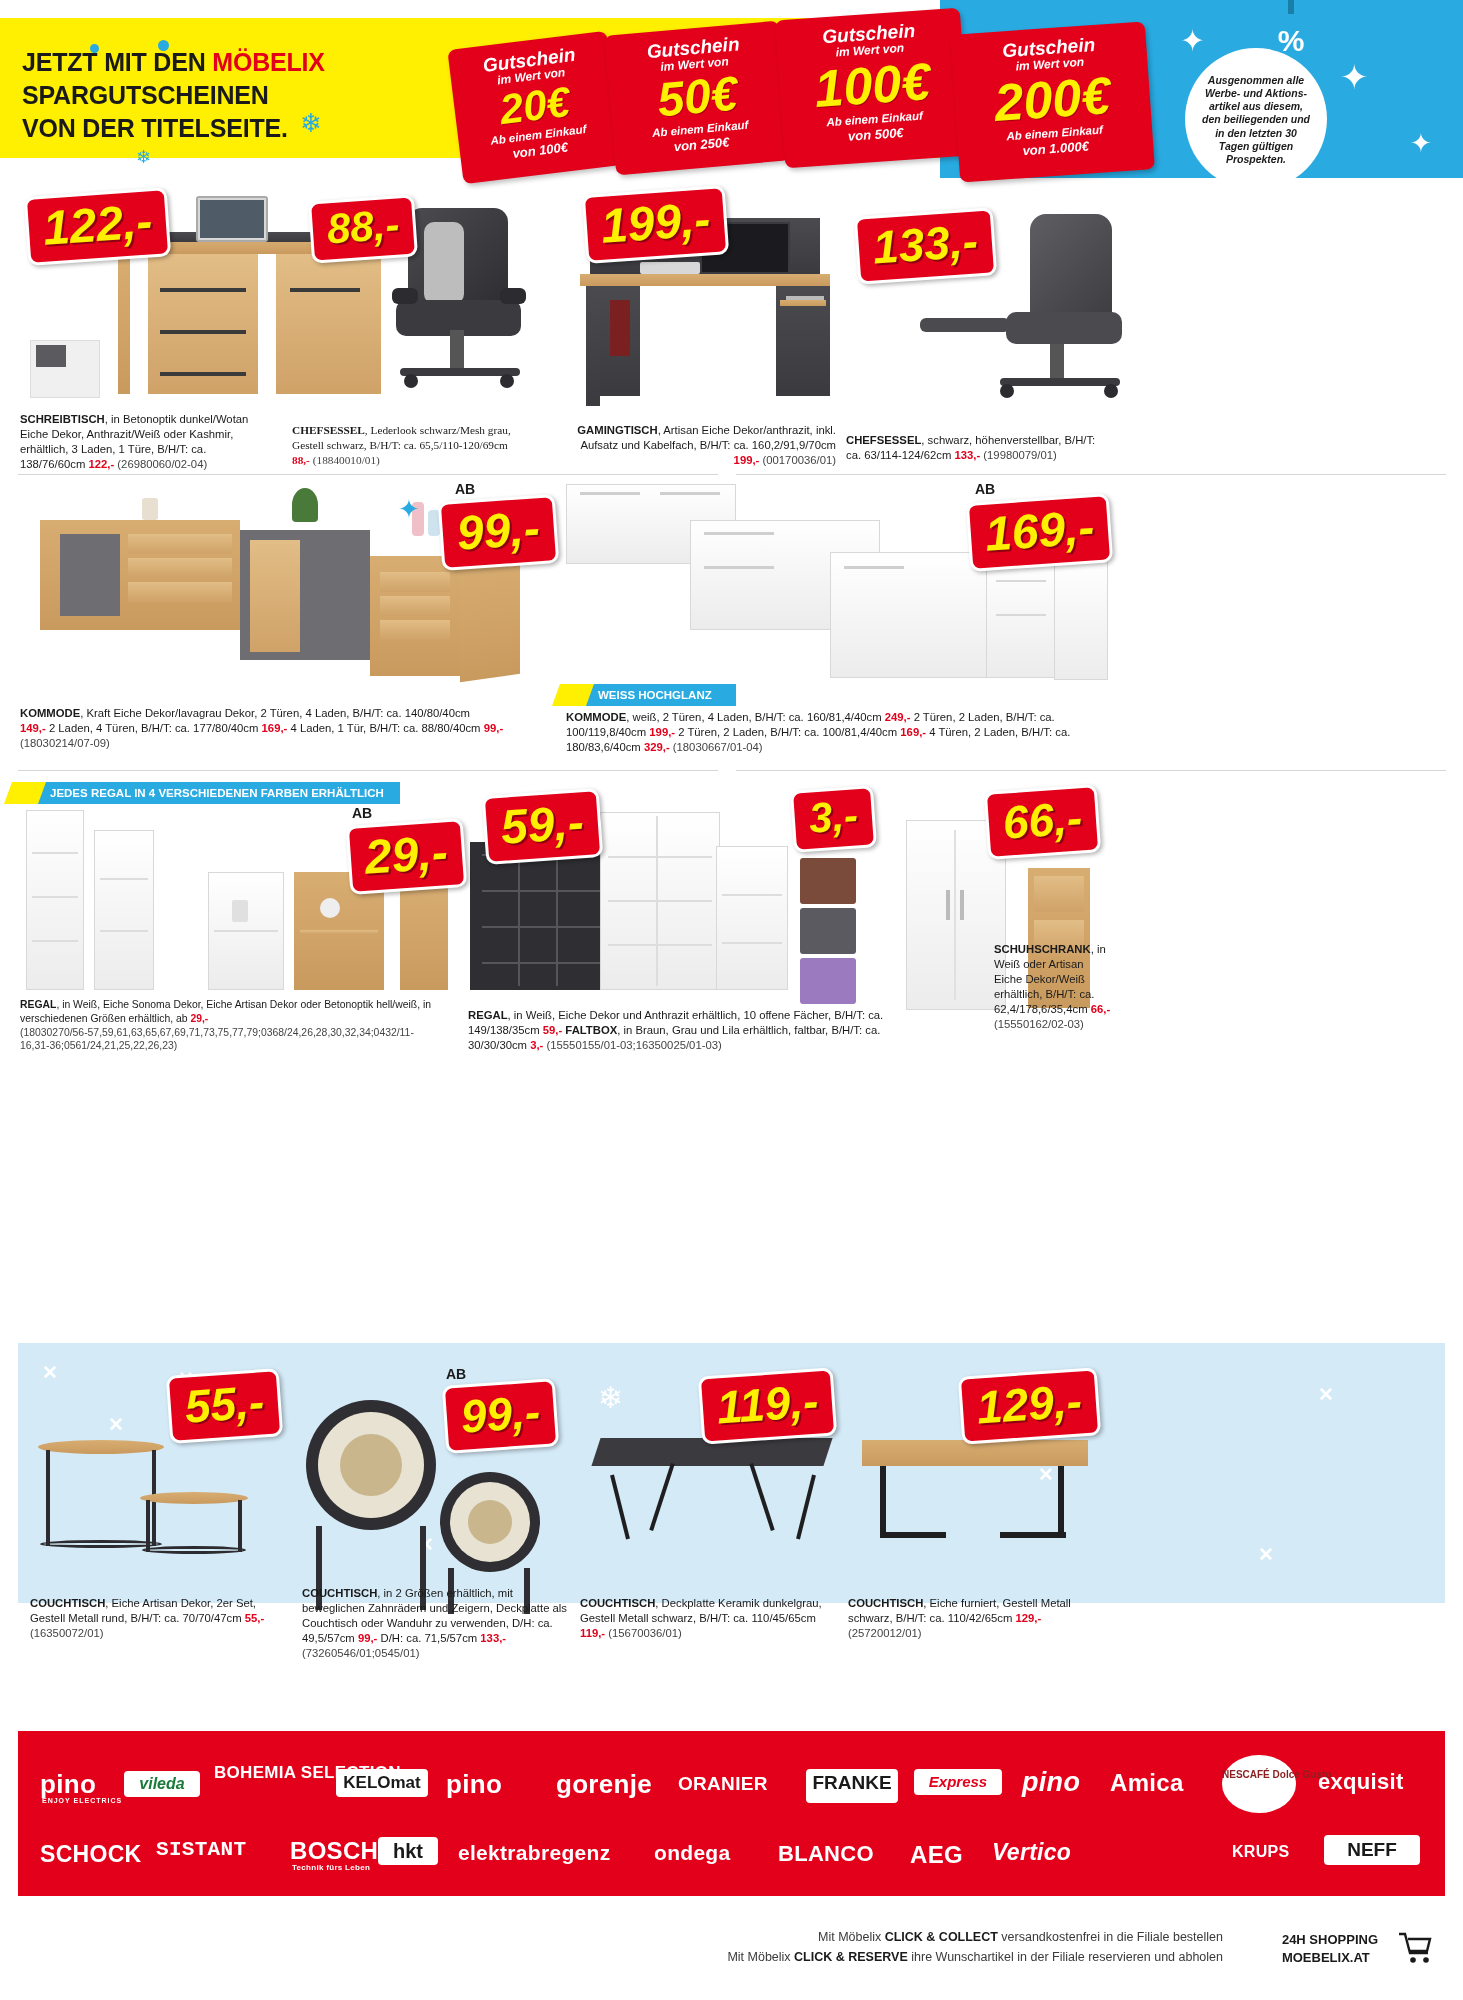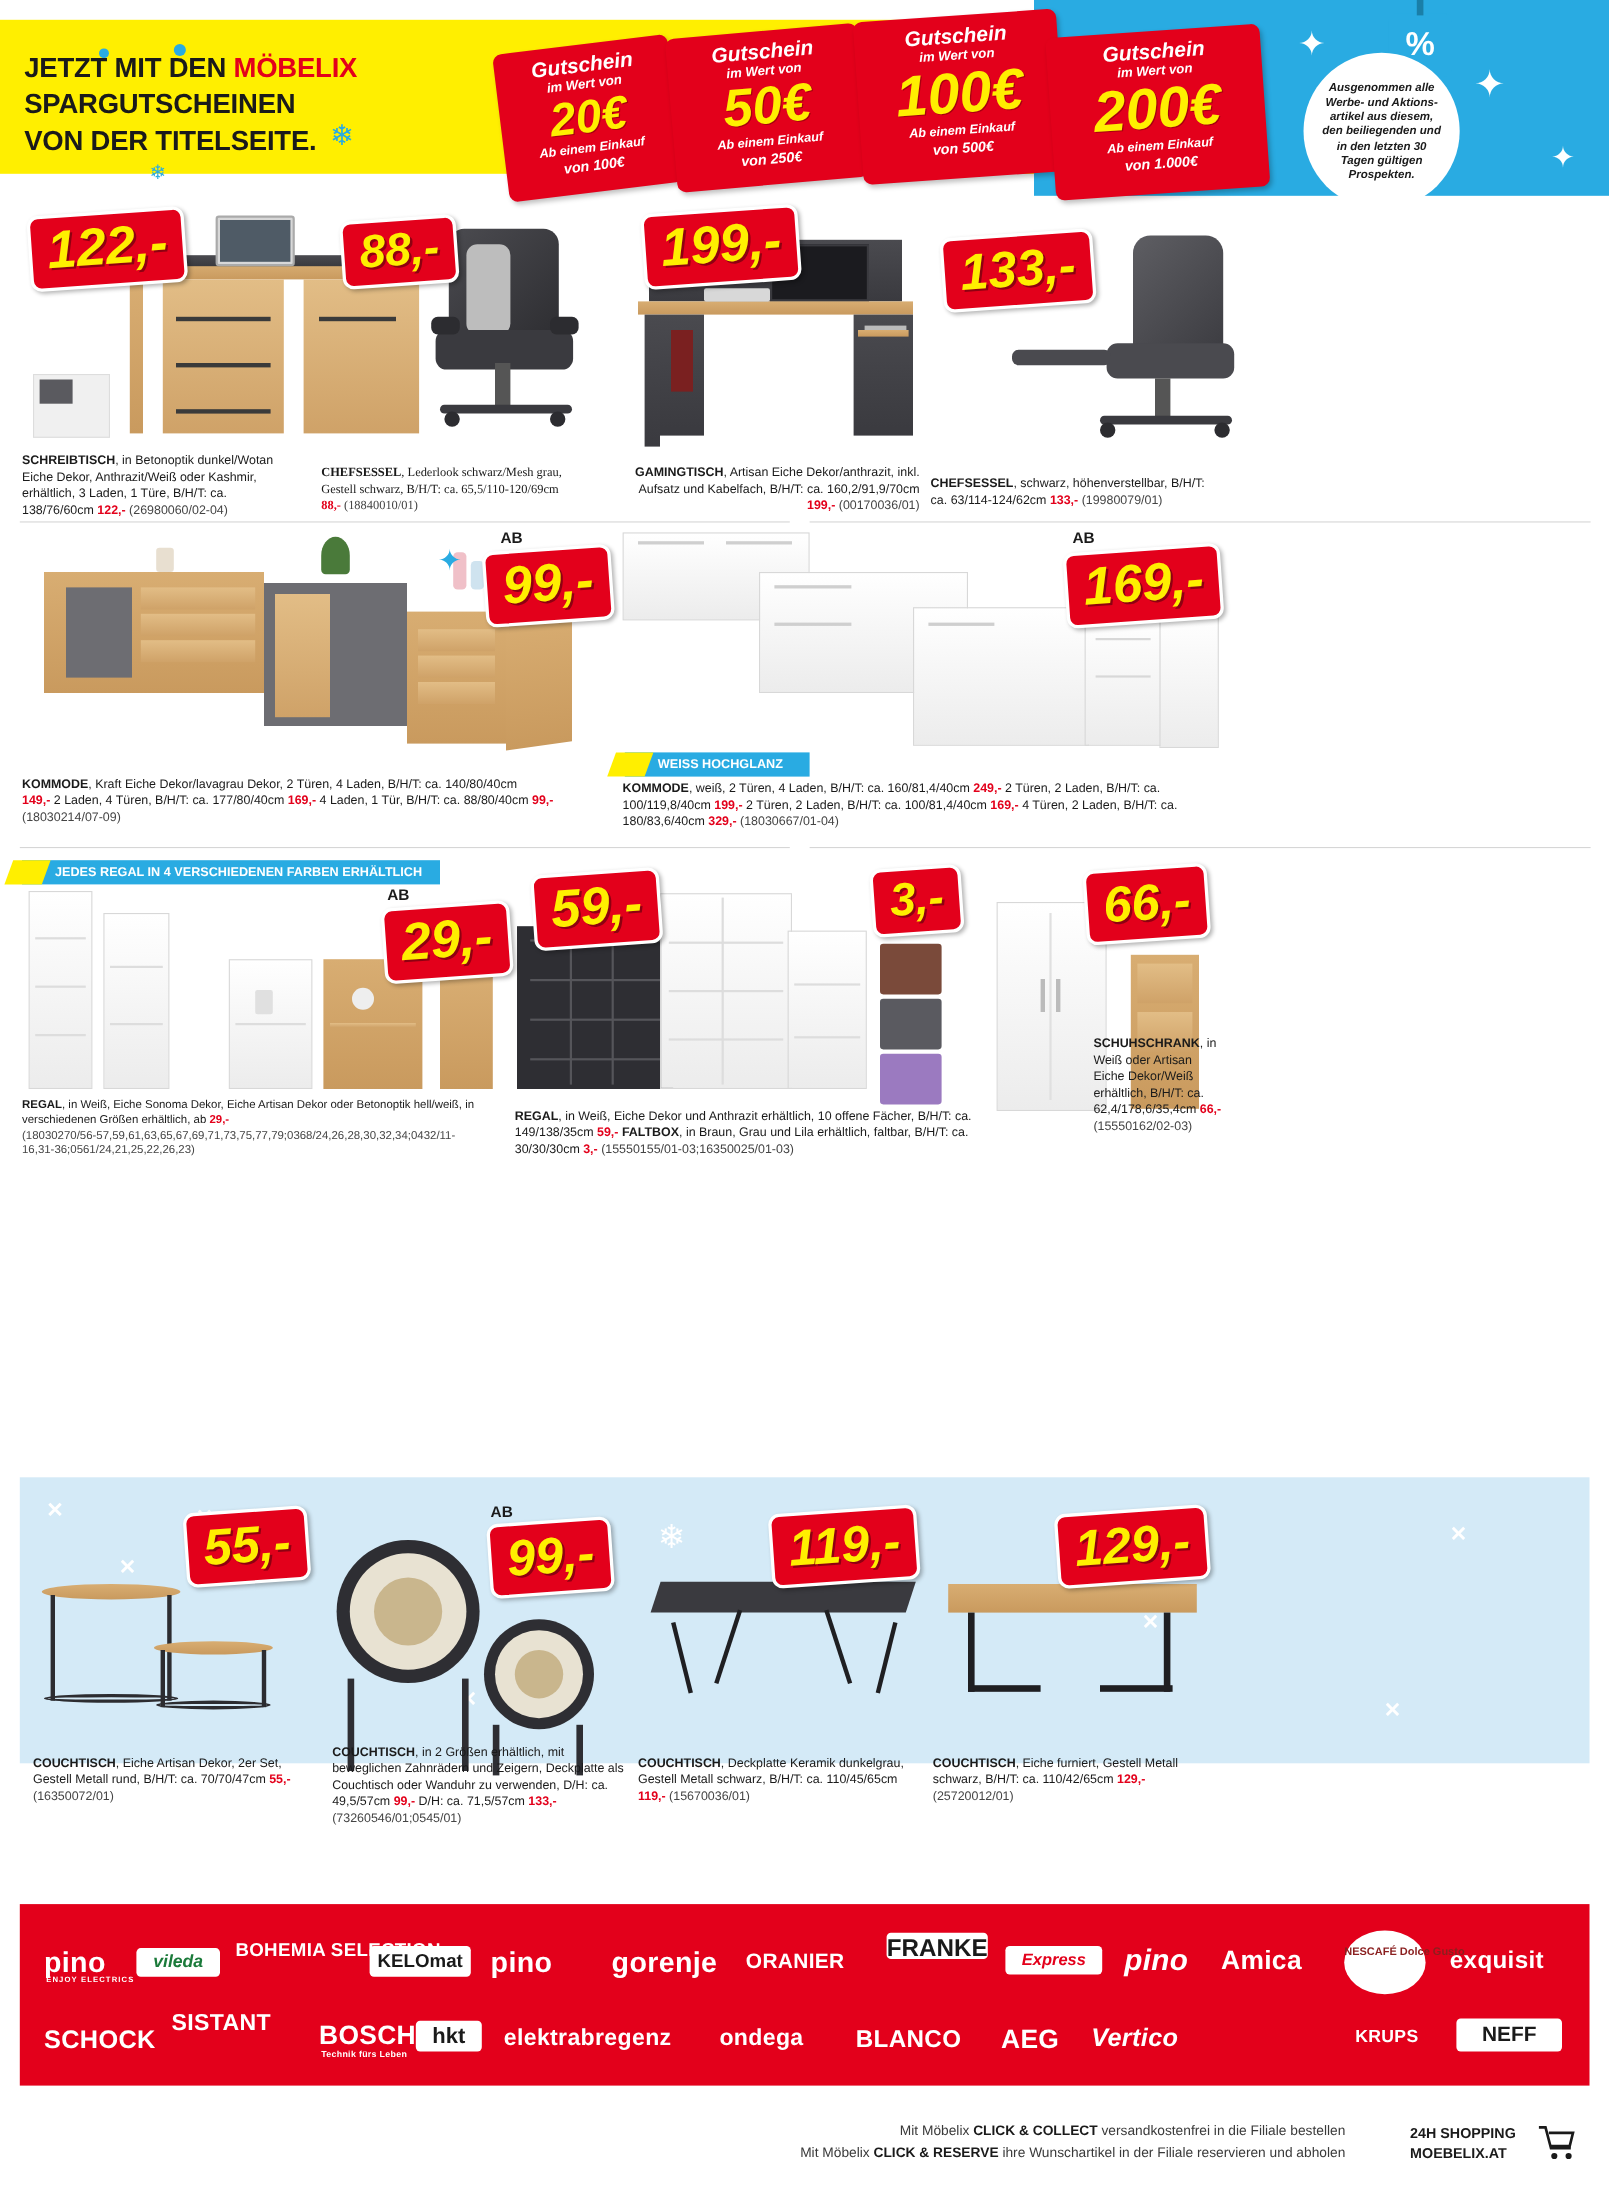--- a/index.html
+++ b/index.html
@@ -603,34 +603,34 @@
   <div class="brand" style="left:196px;top:32px;font-size:17px;width:110px;line-height:1.15;text-align:center;">BOHEMIA SELECTION</div>
 
   <div class="brand-chip" style="left:318px;top:38px;width:92px;height:28px;line-height:28px;font-size:17px;color:#1a1a1a;">KELOmat</div>
 
   <div class="brand" style="left:428px;top:38px;font-size:26px;">pino</div>
 
   <div class="brand" style="left:538px;top:38px;font-size:26px;">gorenje</div>
 
   <div class="brand" style="left:660px;top:42px;font-size:19px;">ORANIER</div>
 
-  <div class="brand-chip" style="left:788px;top:26px;width:92px;height:24px;line-height:28px;font-size:22px;color:#1a1a1a;">FRANKE</div>
+  <div class="brand-chip" style="left:788px;top:38px;width:92px;height:34px;line-height:28px;font-size:19px;color:#1a1a1a;">FRANKE</div>
 
   <div class="brand-chip" style="left:896px;top:38px;width:88px;height:26px;line-height:26px;font-size:15px;font-style:italic;color:#e3001b;">Express</div>
 
   <div class="brand" style="left:1004px;top:36px;font-size:27px;font-style:italic;">pino</div>
 
   <div class="brand" style="left:1092px;top:38px;font-size:24px;">Amica</div>
 
   <div class="brand-chip" style="left:1204px;top:24px;width:74px;height:58px;border-radius:50%;font-size:10px;line-height:1.2;padding-top:14px;color:#8a1f1f;">NESCAFÉ Dolce Gusto</div>
 
   <div class="brand" style="left:1300px;top:38px;font-size:22px;">exquisit</div>
 
   <div class="brand" style="left:22px;top:110px;font-size:23px;">SCHOCK</div>
-  <div class="brand" style="left:138px;top:96px;font-size:21px;">SISTANT</div>
+  <div class="brand" style="left:138px;top:107px;font-size:21px;font-family:Liberation Mono, monospace;">SISTANT</div>
   <div class="brand" style="left:272px;top:106px;font-size:24px;">BOSCH</div>
   <div class="brand small" style="left:274px;top:132px;font-size:8px;">Technik fürs Leben</div>
   <div class="brand-chip" style="left:360px;top:106px;width:60px;height:28px;line-height:28px;font-size:20px;color:#1a1a1a;">hkt</div>
   <div class="brand" style="left:440px;top:110px;font-size:21px;">elektrabregenz</div>
   <div class="brand" style="left:636px;top:110px;font-size:21px;">ondega</div>
   <div class="brand" style="left:760px;top:110px;font-size:22px;">BLANCO</div>
   <div class="brand" style="left:892px;top:110px;font-size:24px;">AEG</div>
   <div class="brand" style="left:974px;top:108px;font-size:23px;font-style:italic;">Vertico</div>
   <div class="brand small" style="left:1214px;top:112px;font-size:16px;">KRUPS</div>
   <div class="brand-chip" style="left:1306px;top:104px;width:96px;height:30px;line-height:30px;font-size:19px;color:#1a1a1a;">NEFF</div>

